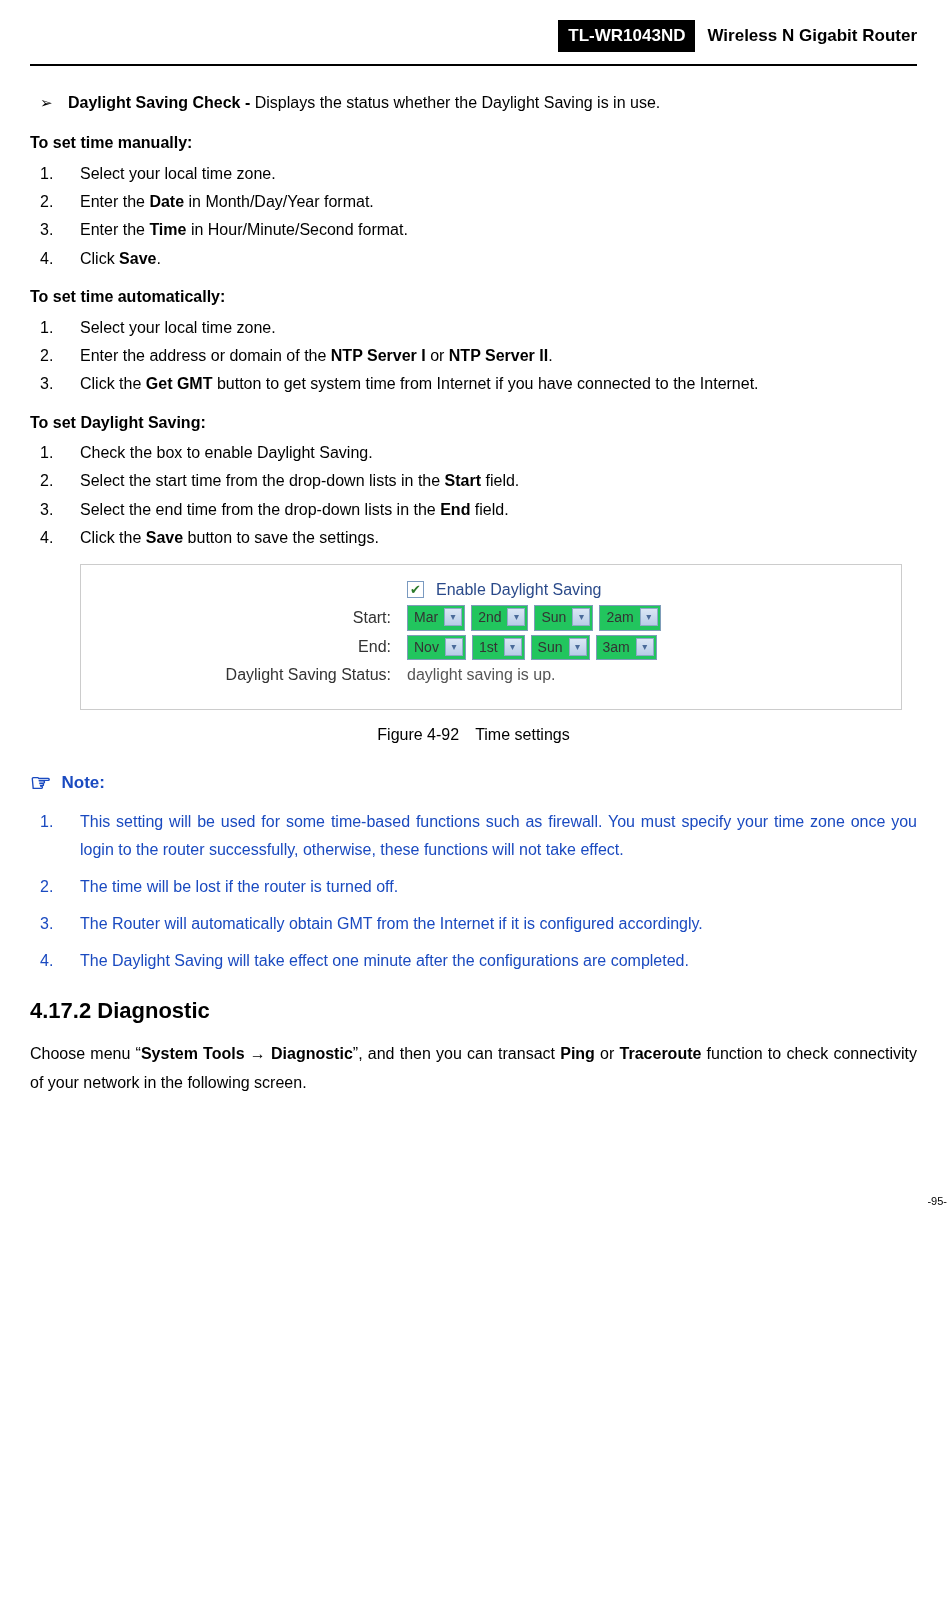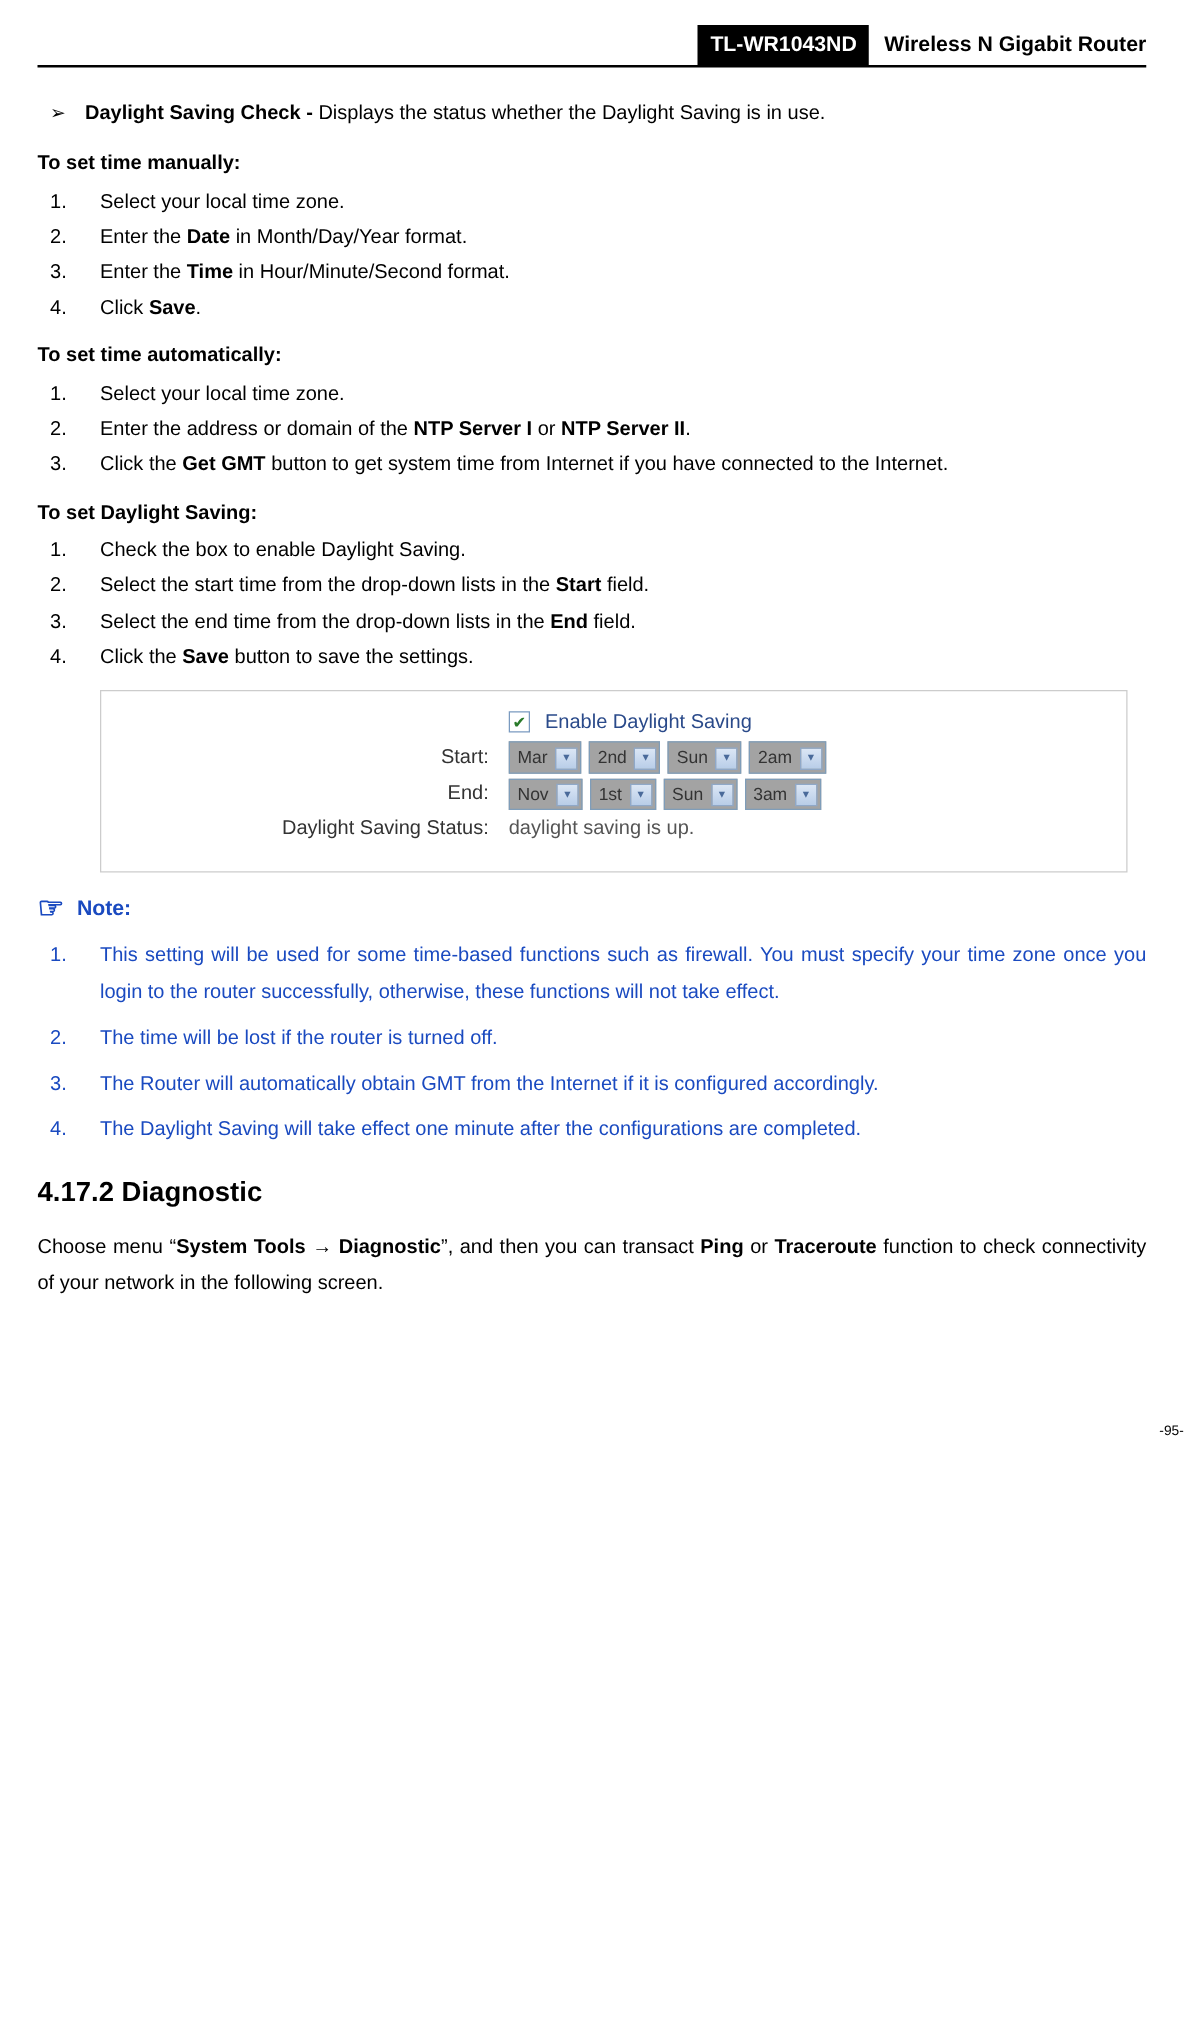--- a/index.html
+++ b/index.html
@@ -11,21 +11,21 @@
       color: #000;
       font-size: 16px;
       line-height: 1.4;
     }
     .page-header {
       display: flex;
       justify-content: flex-end;
       align-items: flex-start;
       border-bottom: 2px solid #000;
       margin: 20px 30px 0 30px;
-      padding-bottom: 0;
+      padding-bottom: 12px;
     }
     .model-box {
       background: #000;
       color: #fff;
       padding: 4px 10px;
       font-weight: bold;
       font-size: 17px;
     }
     .router-name {
       padding: 4px 0 4px 12px;
@@ -100,24 +100,24 @@
       align-items: center;
       justify-content: center;
       background: #fff;
       font-size: 13px;
       color: #2a7a2a;
       margin-right: 6px;
     }
     .enable-label { color: #2a4a8a; }
     .fake-select {
       border: 1px solid #7f9db9;
-      background: #a3a3a3;
+      background: #22c55e;
       padding: 2px 2px 2px 6px;
       display: inline-flex;
-      align-items: flex-end;
+      align-items: flex-start;
       font-size: 14px;
       color: #333;
     }
     .fake-select .dropdown-btn {
       width: 16px;
       height: 16px;
       background: linear-gradient(#dbe6f5, #b8cde8);
       border: 1px solid #8fa8c8;
       margin-left: 6px;
       display: inline-flex;
@@ -263,20 +263,21 @@
             <span class="dropdown-btn">▾</span>
           </span>
       </div>
     </div>
     <div class="figure-row">
       <div class="figure-label">Daylight Saving Status:</div>
       <div class="figure-controls">daylight saving is up.</div>
     </div>
   </div>
 
+  <div class="figure-caption">Figure 4-92 Time settings</div>
 
   <div class="note-header">
     <span class="note-icon">☞</span>
     <span>Note:</span>
   </div>
   <ol class="note-list">
     <li>This setting will be used for some time-based functions such as firewall. You must specify your time zone once you login to the router successfully, otherwise, these functions will not take effect.</li>
     <li>The time will be lost if the router is turned off.</li>
     <li>The Router will automatically obtain GMT from the Internet if it is configured accordingly.</li>
     <li>The Daylight Saving will take effect one minute after the configurations are completed.</li>

